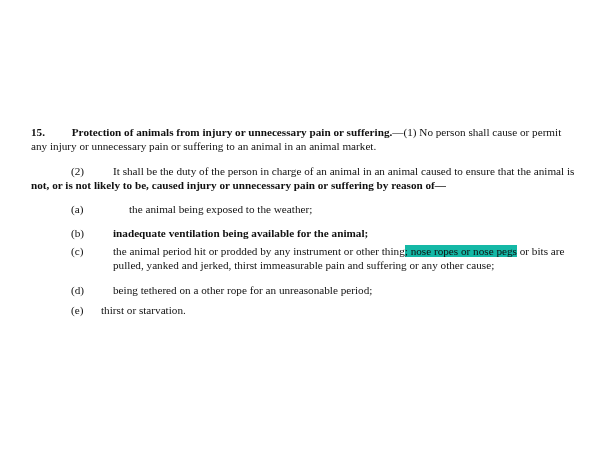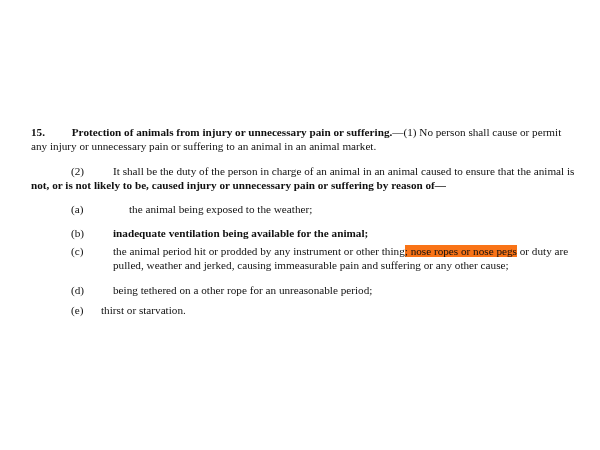--- a/index.html
+++ b/index.html
@@ -1,21 +1,21 @@
 <!DOCTYPE html>
 <html><head>
 <meta charset="utf-8">
 <style>
   html, body { margin:0; padding:0; background:#ffffff; }
   body { width:600px; height:450px; position:relative; overflow:hidden;
          font-family:"Liberation Serif","DejaVu Serif",serif; color:#111; }
   .doc { position:absolute; left:0; top:0; width:600px; height:450px; }
   .line { position:absolute; font-size:11.2px; line-height:14px; white-space:nowrap; }
   .b { font-weight:bold; }
-  .hl { background:#f97316; }
+  .hl { background:#14b8a6; }
 </style>
 </head>
 <body>
 
 <div class="doc">
 
   <div class="line" style="left:31px; top:125px; width:550px;">
     <span class="b">15.</span>
     <span class="b" style="margin-left:24px;">Protection of animals from injury or unnecessary pain or suffering.</span><span>—(1) No  person shall cause or permit</span>
   </div>
@@ -26,23 +26,23 @@
   <div class="line" style="left:31px; top:178px;font-weight:bold;">not, or is not likely to be, caused injury or unnecessary pain or suffering by reason of—</div>
 
   <div class="line" style="left:71px; top:202px;">(a)</div>
   <div class="line" style="left:113px; top:202px;margin-left:16px;">the animal being exposed to the weather;</div>
 
   <div class="line" style="left:71px; top:226px;">(b)</div>
   <div class="line" style="left:113px; top:226px;font-weight:bold;">inadequate ventilation being available for the animal;</div>
 
   <div class="line" style="left:71px; top:244px;">(c)</div>
   <div class="line" style="left:113px; top:244px;">
-    <span>the animal period hit or prodded by any instrument or other thing</span><span class="hl">; nose ropes or nose pegs</span><span> or duty are</span>
+    <span>the animal period hit or prodded by any instrument or other thing</span><span class="hl">; nose ropes or nose pegs</span><span> or bits are</span>
   </div>
-  <div class="line" style="left:113px; top:258px;">pulled, weather and jerked, causing immeasurable pain and suffering or any other cause;</div>
+  <div class="line" style="left:113px; top:258px;">pulled, yanked and jerked, thirst immeasurable pain and suffering or any other cause;</div>
 
   <div class="line" style="left:71px; top:283px;">(d)</div>
   <div class="line" style="left:113px; top:283px;">being tethered on a other rope for an unreasonable period;</div>
 
   <div class="line" style="left:71px; top:303px;">(e)</div>
   <div class="line" style="left:101px; top:303px;">thirst or starvation.</div>
 
 </div>
 
 </body></html>

